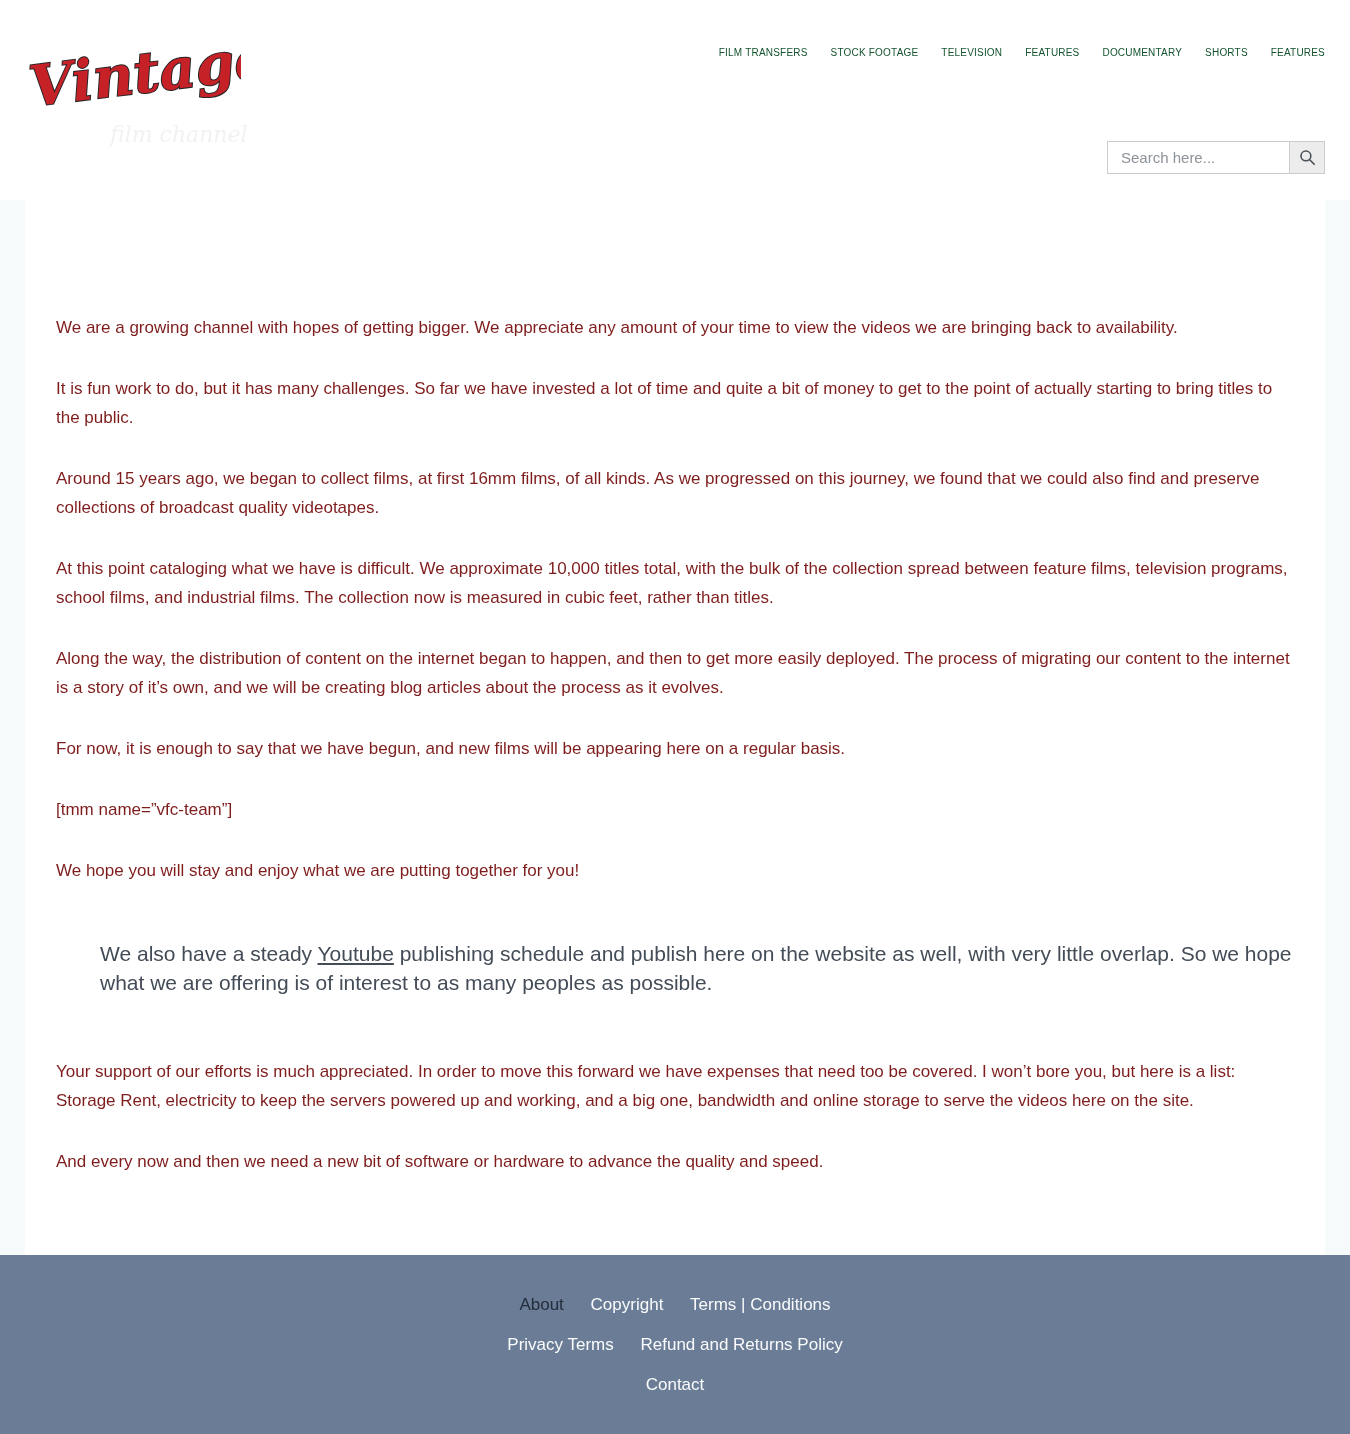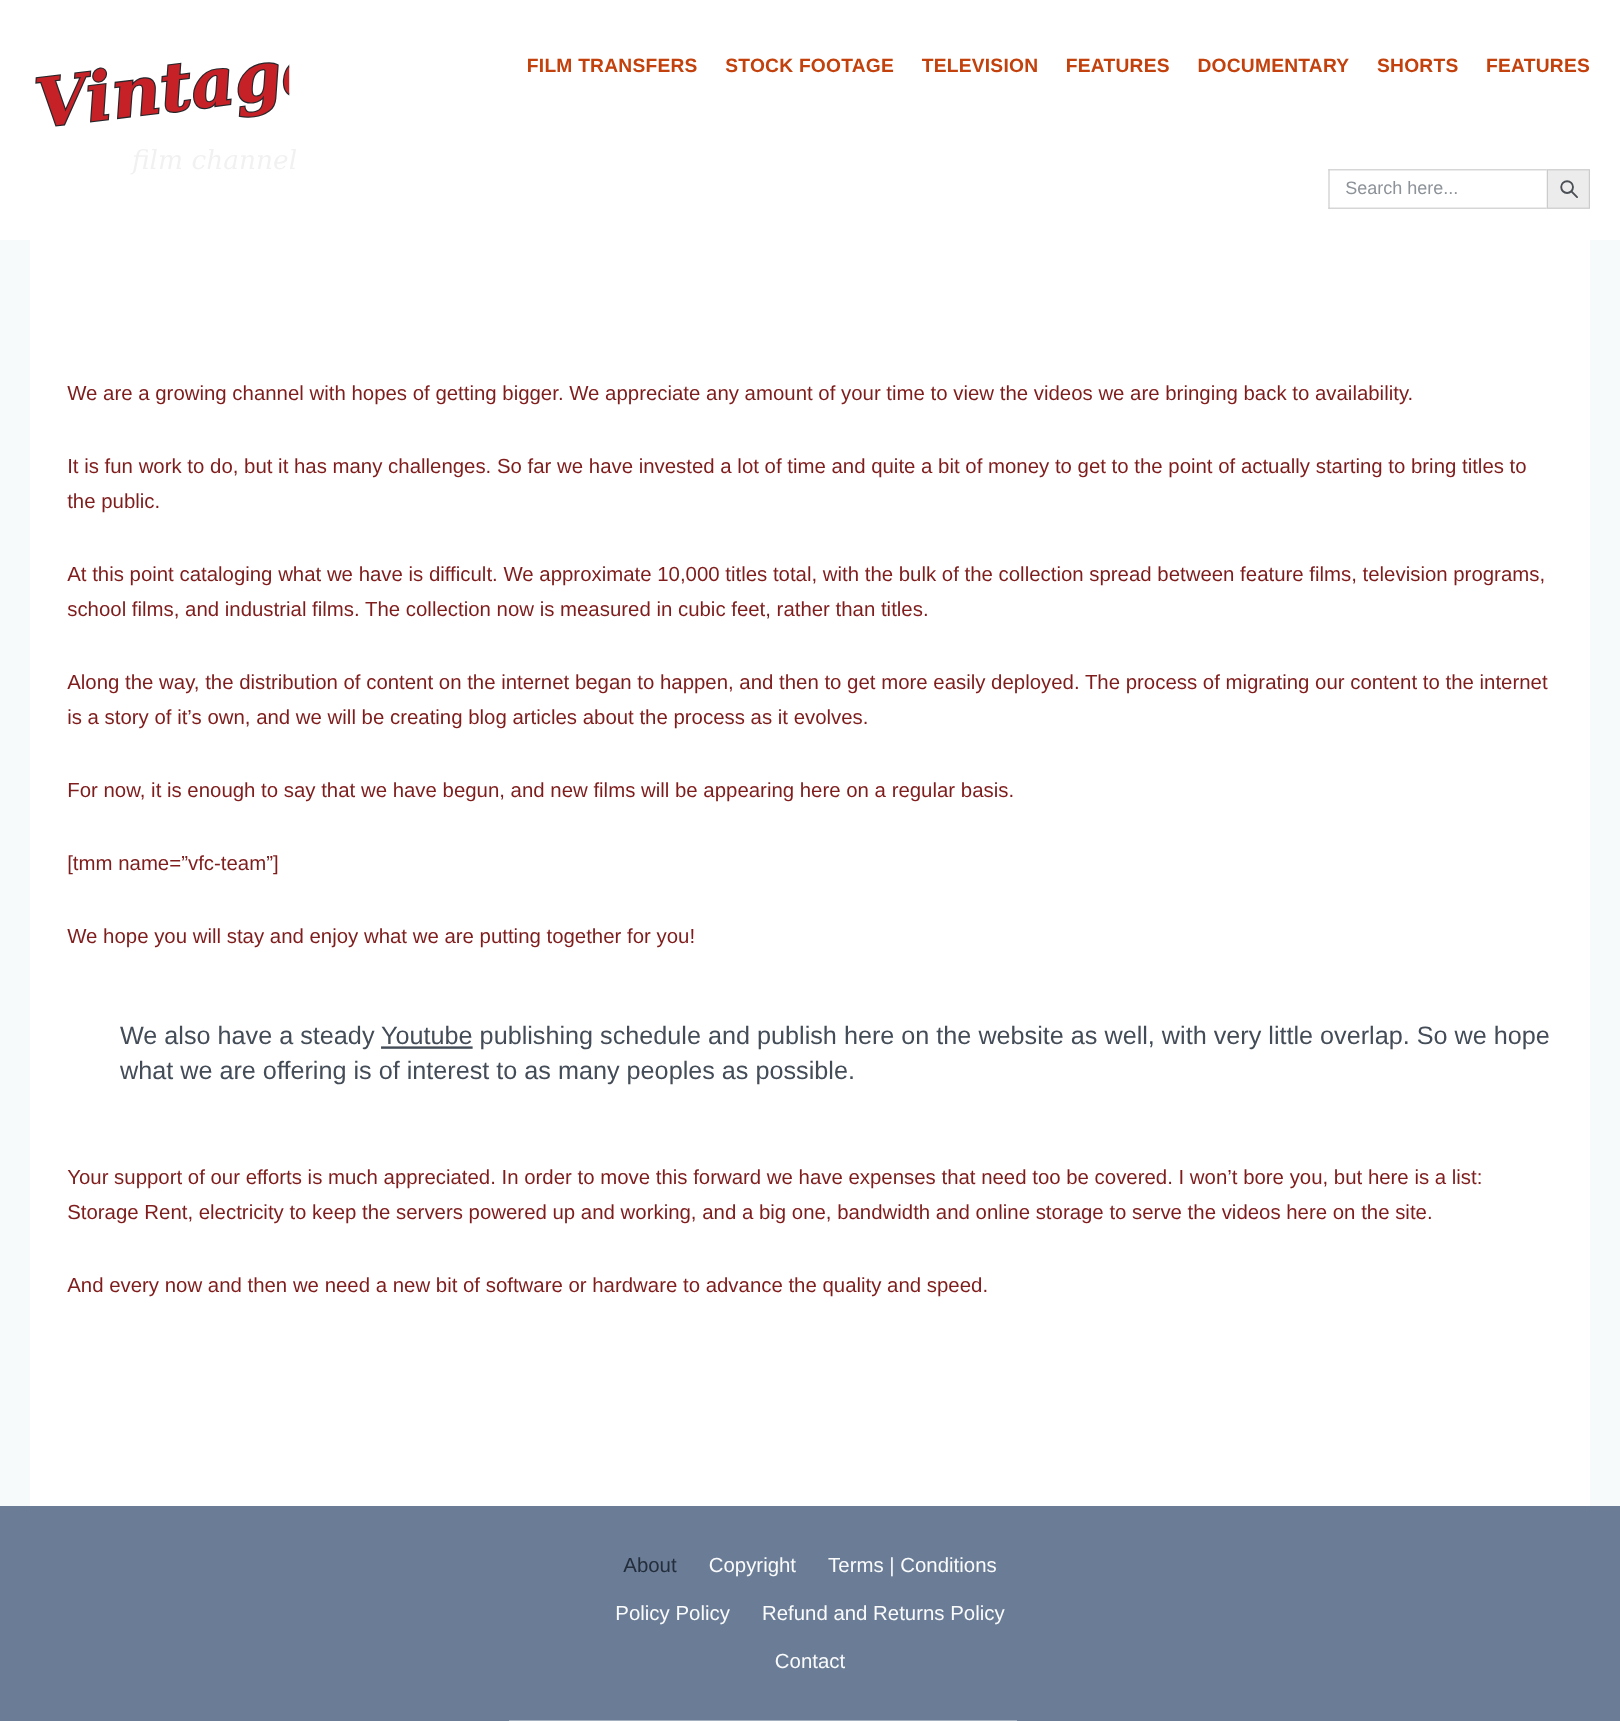--- a/index.html
+++ b/index.html
@@ -36,24 +36,24 @@
   }
   .main-nav {
     position: absolute;
     top: 47px;
     right: 25px;
     display: flex;
     align-items: center;
     gap: 23px;
   }
   .nav-item {
-    font-weight: 700;
-    font-size: 16px;
+    font-weight: 400;
+    font-size: 10px;
     letter-spacing: 0.2px;
-    color: #c2410c;
+    color: #14532d;
     text-transform: uppercase;
     text-decoration: none;
     white-space: nowrap;
     cursor: pointer;
   }
   .search-wrap {
     position: absolute;
     top: 141px;
     right: 25px;
     display: flex;
@@ -161,20 +161,21 @@
         <circle cx="10" cy="10" r="6.2" fill="none" stroke="#4a4f55" stroke-width="2"></circle>
         <line x1="14.8" y1="14.8" x2="20.5" y2="20.5" stroke="#4a4f55" stroke-width="2" stroke-linecap="round"></line>
       </svg>
     </button>
   </div>
 </header>
 
 <main class="content">
   <p>We are a growing channel with hopes of getting bigger. We appreciate any amount of your time to view the videos we are bringing back to availability.</p>
   <p>It is fun work to do, but it has many challenges. So far we have invested a lot of time and quite a bit of money to get to the point of actually starting to bring titles to the public.</p>
+  <p>Around 15 years ago, we began to collect films, at first 16mm films, of all kinds.  As we progressed on this journey, we found that we could also find and preserve collections of broadcast quality videotapes.</p>
   <p>At this point cataloging what we have is difficult. We approximate 10,000 titles total, with the bulk of the collection spread between feature films, television programs, school films, and industrial films. The collection now is measured in cubic feet, rather than titles.</p>
   <p>Along the way, the distribution of content on the internet began to happen, and then to get more easily deployed. The process of migrating our content to the internet is a story of it’s own, and we will be creating blog articles about the process as it evolves.</p>
   <p>For now, it is enough to say that we have begun, and new films will be appearing here on a regular basis.</p>
   <p>[tmm name=”vfc-team”]</p>
   <p>We hope you will stay and enjoy what we are putting together for you!</p>
 
   <blockquote>
     <span>We also have a steady </span><a class="inline-link">Youtube</a><span> publishing schedule and publish here on the website as well, with very little overlap. So we hope what we are offering is of interest to as many peoples as possible.</span>
   </blockquote>
 
@@ -182,19 +183,19 @@
   <p>And every now and then we need a new bit of software or hardware to advance the quality and speed.</p>
 </main>
 
 <footer class="site-footer">
   <div class="footer-row">
     <a class="footer-link active">About</a>
     <a class="footer-link">Copyright</a>
     <a class="footer-link">Terms | Conditions</a>
   </div>
   <div class="footer-row">
-    <a class="footer-link">Policy Policy</a>
+    <a class="footer-link">Privacy Terms</a>
     <a class="footer-link">Refund and Returns Policy</a>
   </div>
   <div class="footer-row">
     <a class="footer-link">Contact</a>
   </div>
 </footer>
 
 </body></html>

